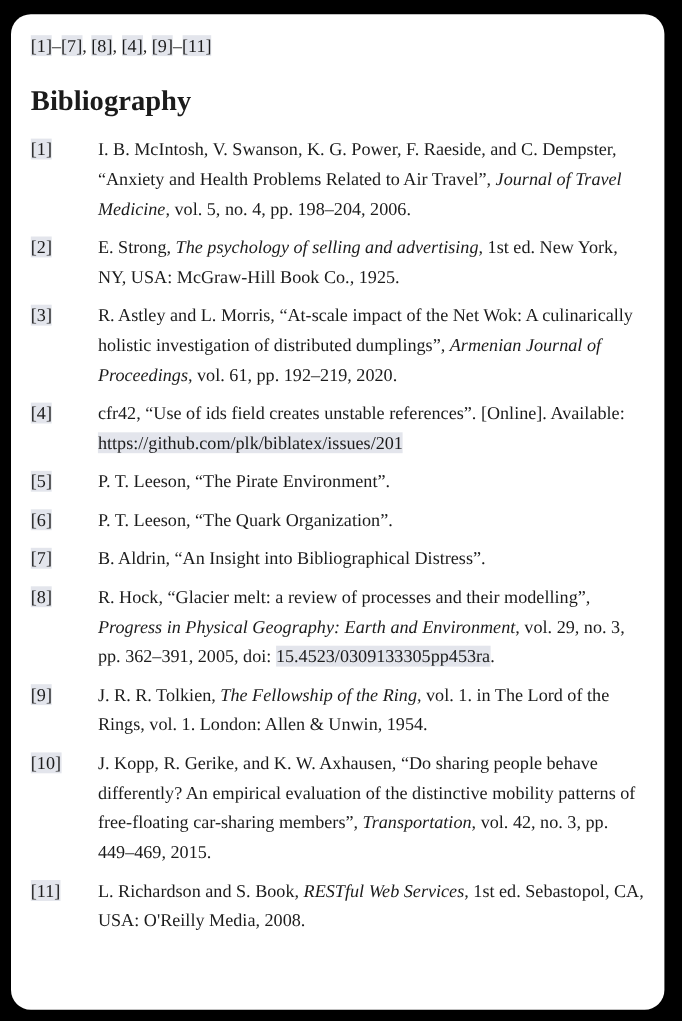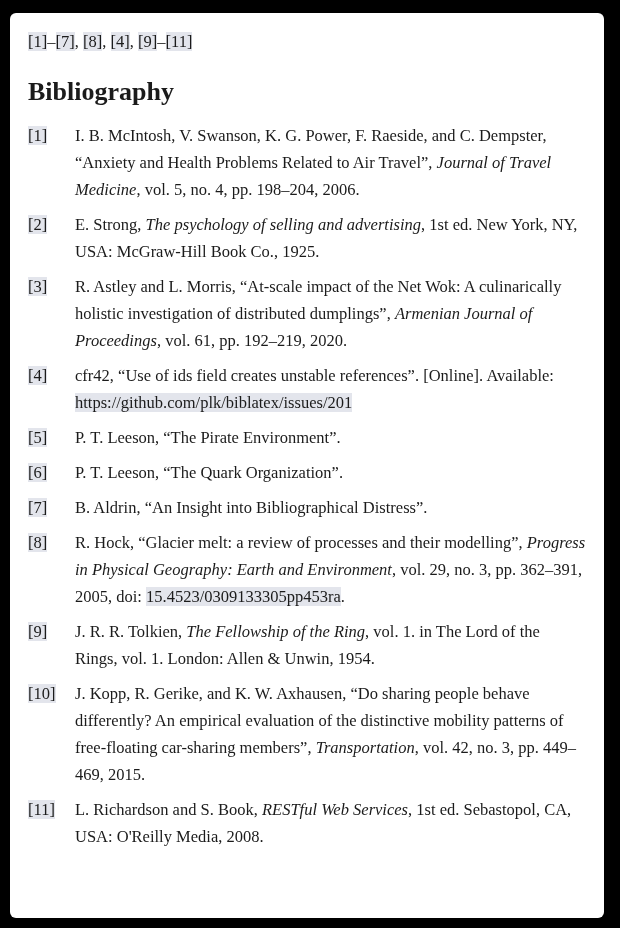--- a/index.html
+++ b/index.html
@@ -18,21 +18,21 @@
     overflow: hidden;
     position: relative;
   }
   .page {
     position: absolute;
     left: 10px;
     top: 13px;
     width: 594px;
     height: 905px;
     background: var(--page);
-    border-radius: 6px;
+    border-radius: 18px;
     padding: 17px 18px 0 18px;
     color: var(--text);
   }
   .cite-line {
     font-size: 16.5px;
     line-height: 23px;
     white-space: nowrap;
   }
   .hl { background: var(--hl); }
   .link { color: var(--text); text-decoration: none; cursor: pointer; }
@@ -43,21 +43,21 @@
     line-height: 1.15;
   }
   .ref {
     display: flex;
     align-items: flex-start;
     margin-bottom: 8px;
     font-size: 16.5px;
     line-height: 27px;
   }
   .ref-label { width: 47px; flex: 0 0 47px; }
-  .ref-text { flex: 1 1 auto; }
+  .ref-text { flex: 1 1 auto; margin-left: 14px; }
   .ref-text em { font-style: italic; }
 </style>
 </head>
 <body>
 
 <div class="page">
   <div class="cite-line" id="cite-line"><span class="hl link">[1]</span><span>–</span><span class="hl link">[7]</span><span>, </span><span class="hl link">[8]</span><span>, </span><span class="hl link">[4]</span><span>, </span><span class="hl link">[9]</span><span>–</span><span class="hl link">[11]</span></div>
   <h1 class="title">Bibliography</h1>
   <div class="ref-list" id="ref-list">
       <div class="ref">

